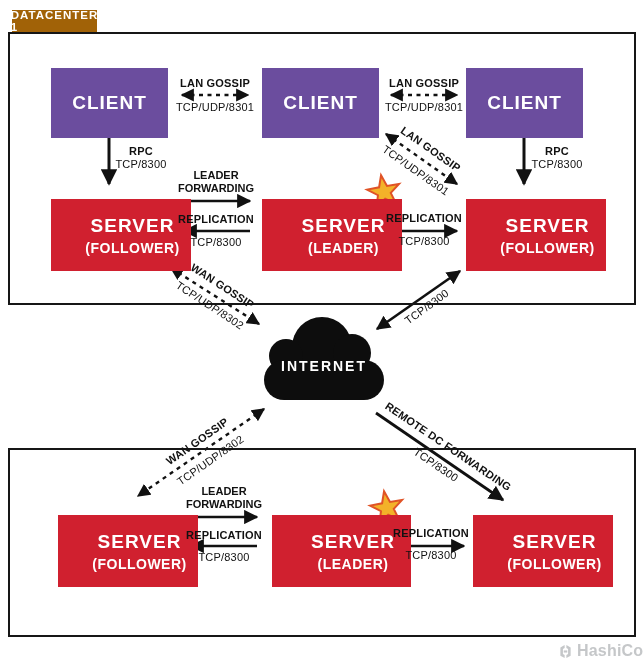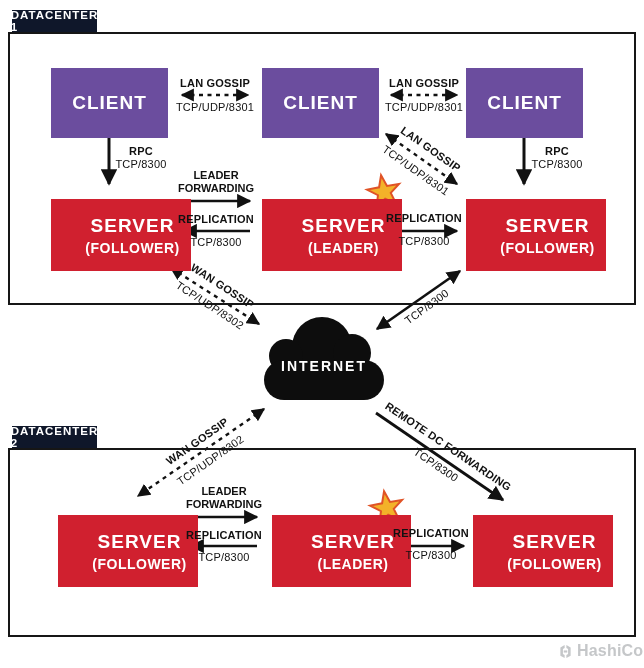--- a/index.html
+++ b/index.html
@@ -5,21 +5,21 @@
   html,body{margin:0;padding:0;background:#ffffff;}
   .stage{
     position:relative;width:644px;height:668px;background:#ffffff;overflow:hidden;
     font-family:"Liberation Sans", sans-serif;color:#111;
   }
   .layer{position:absolute;left:0;top:0;width:644px;height:668px;}
 
   
   .dc-border{position:absolute;border:2px solid #161616;background:transparent;}
   .dc-label{
-    position:absolute;background:#0f172a;color:#fff;
+    position:absolute;background:#a16207;color:#fff;
     display:flex;align-items:center;justify-content:center;
     font-size:11.5px;font-weight:bold;letter-spacing:1px;
   }
 
   
   .node{
     position:absolute;display:flex;flex-direction:column;align-items:center;justify-content:center;
     color:#fff;text-align:center;margin-top:8px;
   }
   .node.client{background:#6b4d9e;}
@@ -167,23 +167,20 @@
     <span class="eport">TCP/UDP/8302</span>
   </div>
 
   <div class="esingle" style="left:427px;top:307px;transform:translate(-50%,-50%) rotate(-36deg);">
     <span class="eport">TCP/8300</span>
   </div>
 
   <div class="internet-label" style="left:324px;top:366px;">INTERNET</div>
 
   <div class="dc-border" style="left:8px;top:448px;width:624px;height:185px;"></div>
-  <div class="dc-label" style="left:12px;top:426px;width:85px;height:22px;">
-    <span>DATACENTER 2</span>
-  </div>
 
   <div class="epair" style="left:204px;top:451px;transform:translate(-50%,-50%) rotate(-35deg);gap:12px;">
     <span class="elabel">WAN GOSSIP</span>
     <span class="eport">TCP/UDP/8302</span>
   </div>
 
   <div class="epair" style="left:442px;top:456px;transform:translate(-50%,-50%) rotate(34deg);gap:11px;">
     <span class="elabel">REMOTE DC FORWARDING</span>
     <span class="eport">TCP/8300</span>
   </div>

